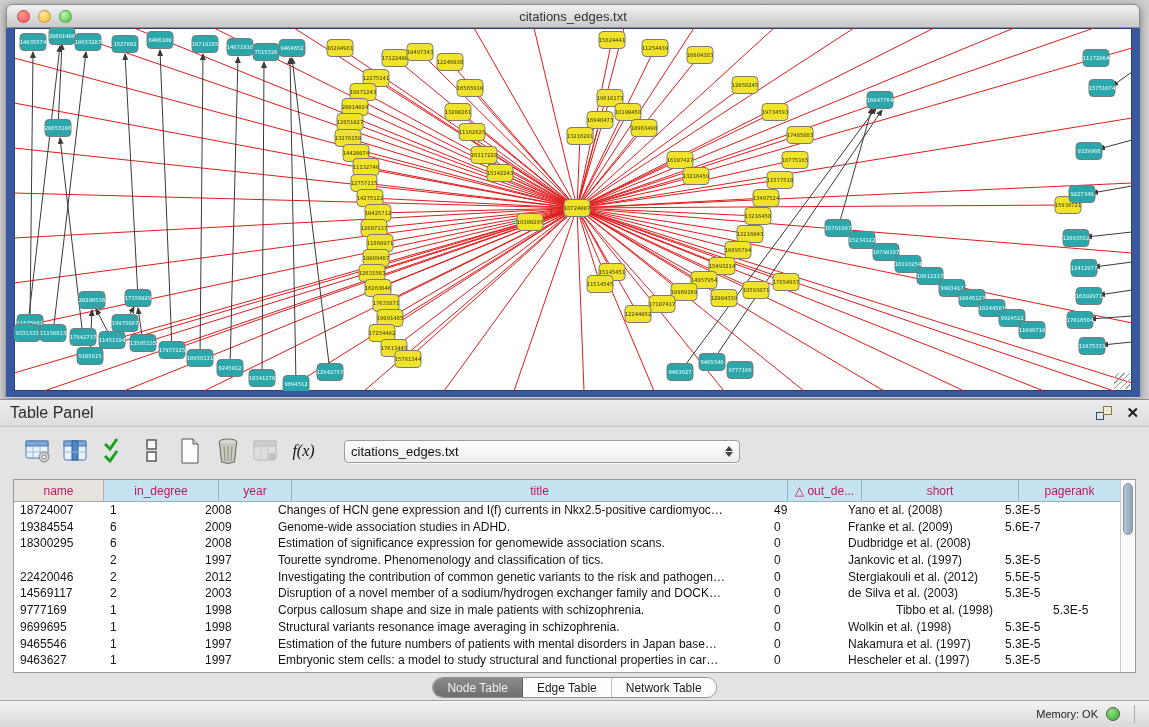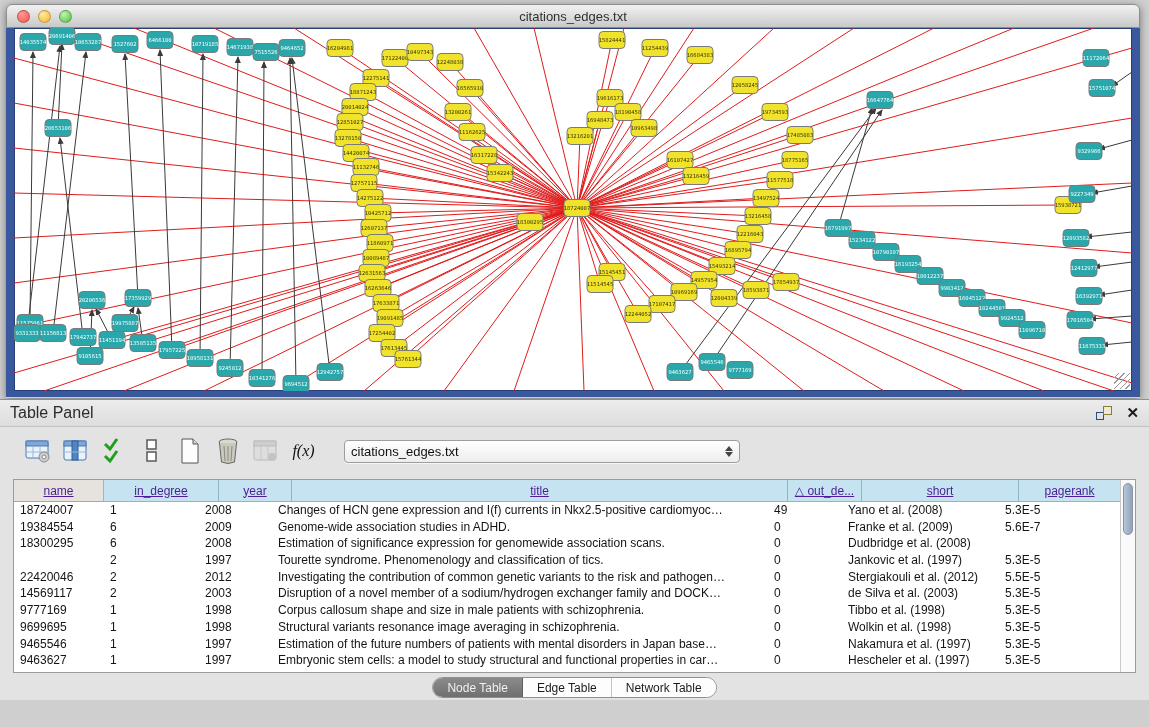--- a/index.html
+++ b/index.html
@@ -48,21 +48,21 @@
   .net-select .spin i { width:0; height:0; border-left:4px solid transparent; border-right:4px solid transparent; }
   .net-select .spin .up { border-bottom:5px solid #444; }
   .net-select .spin .dn { border-top:5px solid #444; }
 
   .table-wrap { position:absolute; left:13px; top:79px; width:1123px; height:194px;
     background:#fff; border:1px solid #9b9b9b; display:flex; flex-direction:column; }
   .tbl-area { display:flex; flex:1; min-height:0; }
   .tbl-main { flex:1; display:flex; flex-direction:column; min-width:0; }
   .tbl-header { display:flex; height:22px; flex:none; }
   .th-cell { border-right:1px solid #8fb6c8; border-bottom:1px solid #8fb6c8; background:#c6e3f2;
-    font-size:12px; color:#4c1d95; display:flex; align-items:center; justify-content:center; flex:none; overflow:hidden;text-decoration:underline; }
+    font-size:12px; color:#be185d; display:flex; align-items:center; justify-content:center; flex:none; overflow:hidden; }
   .th-cell.gray { background:#e6e3df; border-right:1px solid #b0b0b0; border-bottom:1px solid #a8a8a8; }
   .tbl-body { flex:1; overflow:hidden; }
   .t-row { display:flex; height:16.7px; }
   .t-cell { font-size:12px; color:#141414; padding:1px 4px 0 6px; white-space:nowrap; overflow:hidden; flex:none; }
   .vscroll { width:15px; flex:none; border-left:1px solid #c9c9c9; background:#fafafa; position:relative; }
   .vthumb { position:absolute; left:2px; top:3px; width:10px; height:52px; border-radius:5px;
     background:linear-gradient(90deg,#b9c6d6,#8fa3bb); border:1px solid #8795a8; }
 
   .tabs-row { position:absolute; left:0; top:277px; width:1149px; display:flex; justify-content:center; }
   .tab-group { display:flex; height:21px; border:1px solid #8f8f8f; border-radius:11px; overflow:hidden; background:#fdfdfd; }
@@ -838,21 +838,21 @@
                 <div class="t-cell" style="width: 74px;">0</div>
                 <div class="t-cell" style="width: 157px;">de Silva et al. (2003)</div>
                 <div class="t-cell" style="width: 102px;">5.3E-5</div>
               </div>
               <div class="t-row">
                 <div class="t-cell" style="width: 90px;">9777169</div>
                 <div class="t-cell" style="width: 95px;">1</div>
                 <div class="t-cell" style="width: 73px;">1998</div>
                 <div class="t-cell" style="width: 496px;">Corpus callosum shape and size in male patients with schizophrenia.</div>
                 <div class="t-cell" style="width: 74px;">0</div>
-                <div class="t-cell" style="width: 157px;">Tibbo et al. (1998)</div>
+                <div class="t-cell" style="width: 157px; margin-left: 48px;">Tibbo et al. (1998)</div>
                 <div class="t-cell" style="width: 102px;">5.3E-5</div>
               </div>
               <div class="t-row">
                 <div class="t-cell" style="width: 90px;">9699695</div>
                 <div class="t-cell" style="width: 95px;">1</div>
                 <div class="t-cell" style="width: 73px;">1998</div>
                 <div class="t-cell" style="width: 496px;">Structural variants resonance image averaging in schizophrenia.</div>
                 <div class="t-cell" style="width: 74px;">0</div>
                 <div class="t-cell" style="width: 157px;">Wolkin et al. (1998)</div>
                 <div class="t-cell" style="width: 102px;">5.3E-5</div>
@@ -885,13 +885,18 @@
 
     <div class="tabs-row">
       <div class="tab-group" id="tab-group">
           <div class="tab-seg selected">Node Table</div>
           <div class="tab-seg">Edge Table</div>
           <div class="tab-seg">Network Table</div>
         </div>
     </div>
   </div>
 
+  <div class="status-bar">
+    <span class="mem-label">Memory: OK</span>
+    <span class="mem-dot"></span>
+    <span class="status-div"></span>
+  </div>
 </div>
 
 </body></html>

